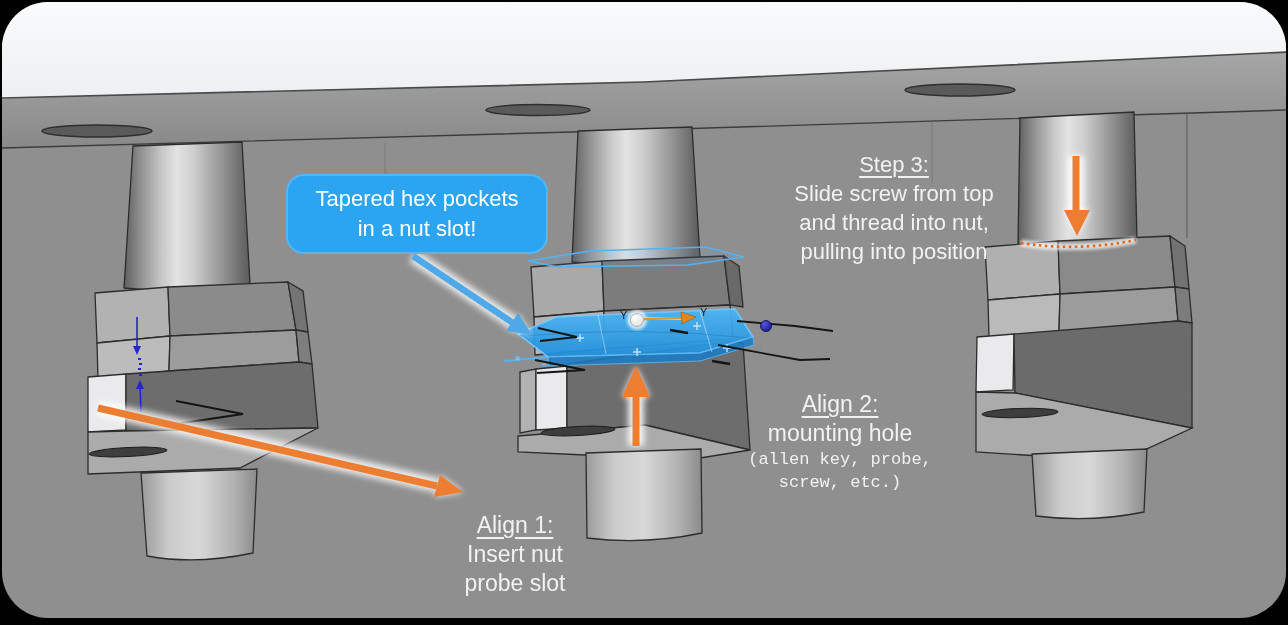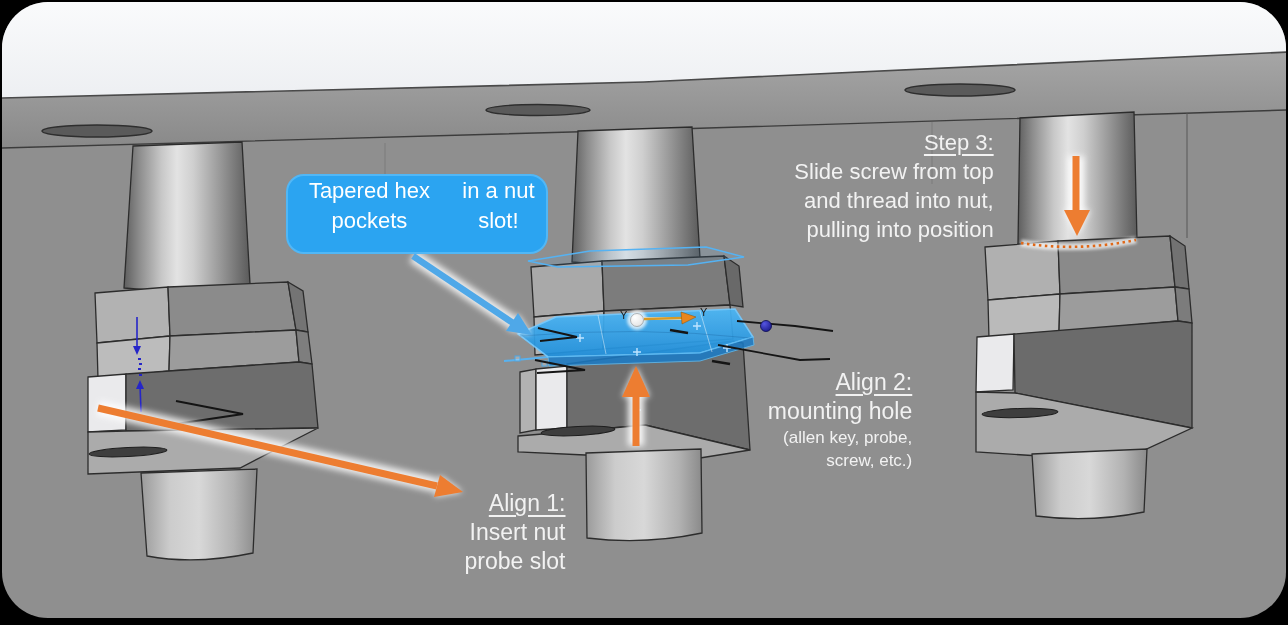--- a/index.html
+++ b/index.html
@@ -1,32 +1,32 @@
 <!DOCTYPE html>
 <html><head>
 <meta charset="utf-8">
 <style>
   html,body{margin:0;padding:0;background:#000;}
   #stage{position:relative;width:1288px;height:625px;background:#000;overflow:hidden;
          font-family:"Liberation Sans", sans-serif;}
   #viewport{position:absolute;left:2px;top:2px;width:1284px;height:616px;
             background:#8f8f8f;border-radius:46px;overflow:hidden;}
   #cad-svg{position:absolute;left:0;top:0;}
-  .annot{position:absolute;color:#f2f2f2;text-align:right;}
+  .annot{position:absolute;color:#f2f2f2;text-align:center;margin-top:22px;}
   .annot .title{display:block;text-decoration:underline;text-underline-offset:4px;
                 text-decoration-thickness:2px;}
   .annot .ln{display:block;white-space:nowrap;}
   #step1{left:513px;top:487px;transform:translateX(-50%);font-size:23px;line-height:29px;}
   #step2{left:838px;top:366px;transform:translateX(-50%);font-size:23px;line-height:29px;}
-  #step2 .note{font-size:17px;line-height:23px;}
+  #step2 .note{font-size:17px;line-height:23px;font-family:Liberation Mono, monospace;}
   #step3{left:892px;top:126px;transform:translateX(-50%);font-size:22px;line-height:29px;}
   #callout{position:absolute;left:284px;top:172px;width:262px;height:80px;
            background:#2ba4f1;border:2px solid #51b7f6;border-radius:18px;
            color:#fff;font-size:22px;line-height:30px;text-align:center;
-           display:flex;flex-direction:row;justify-content:center;box-sizing:border-box;}
+           display:flex;flex-direction:column;justify-content:center;box-sizing:border-box;}
 </style>
 </head>
 <body>
 
 <div id="stage">
 <div id="viewport">
 
 <svg id="cad-svg" width="1284" height="616" viewBox="2 2 1284 616">
   <defs>
     <linearGradient id="sky" x1="0" y1="0" x2="0" y2="1">

